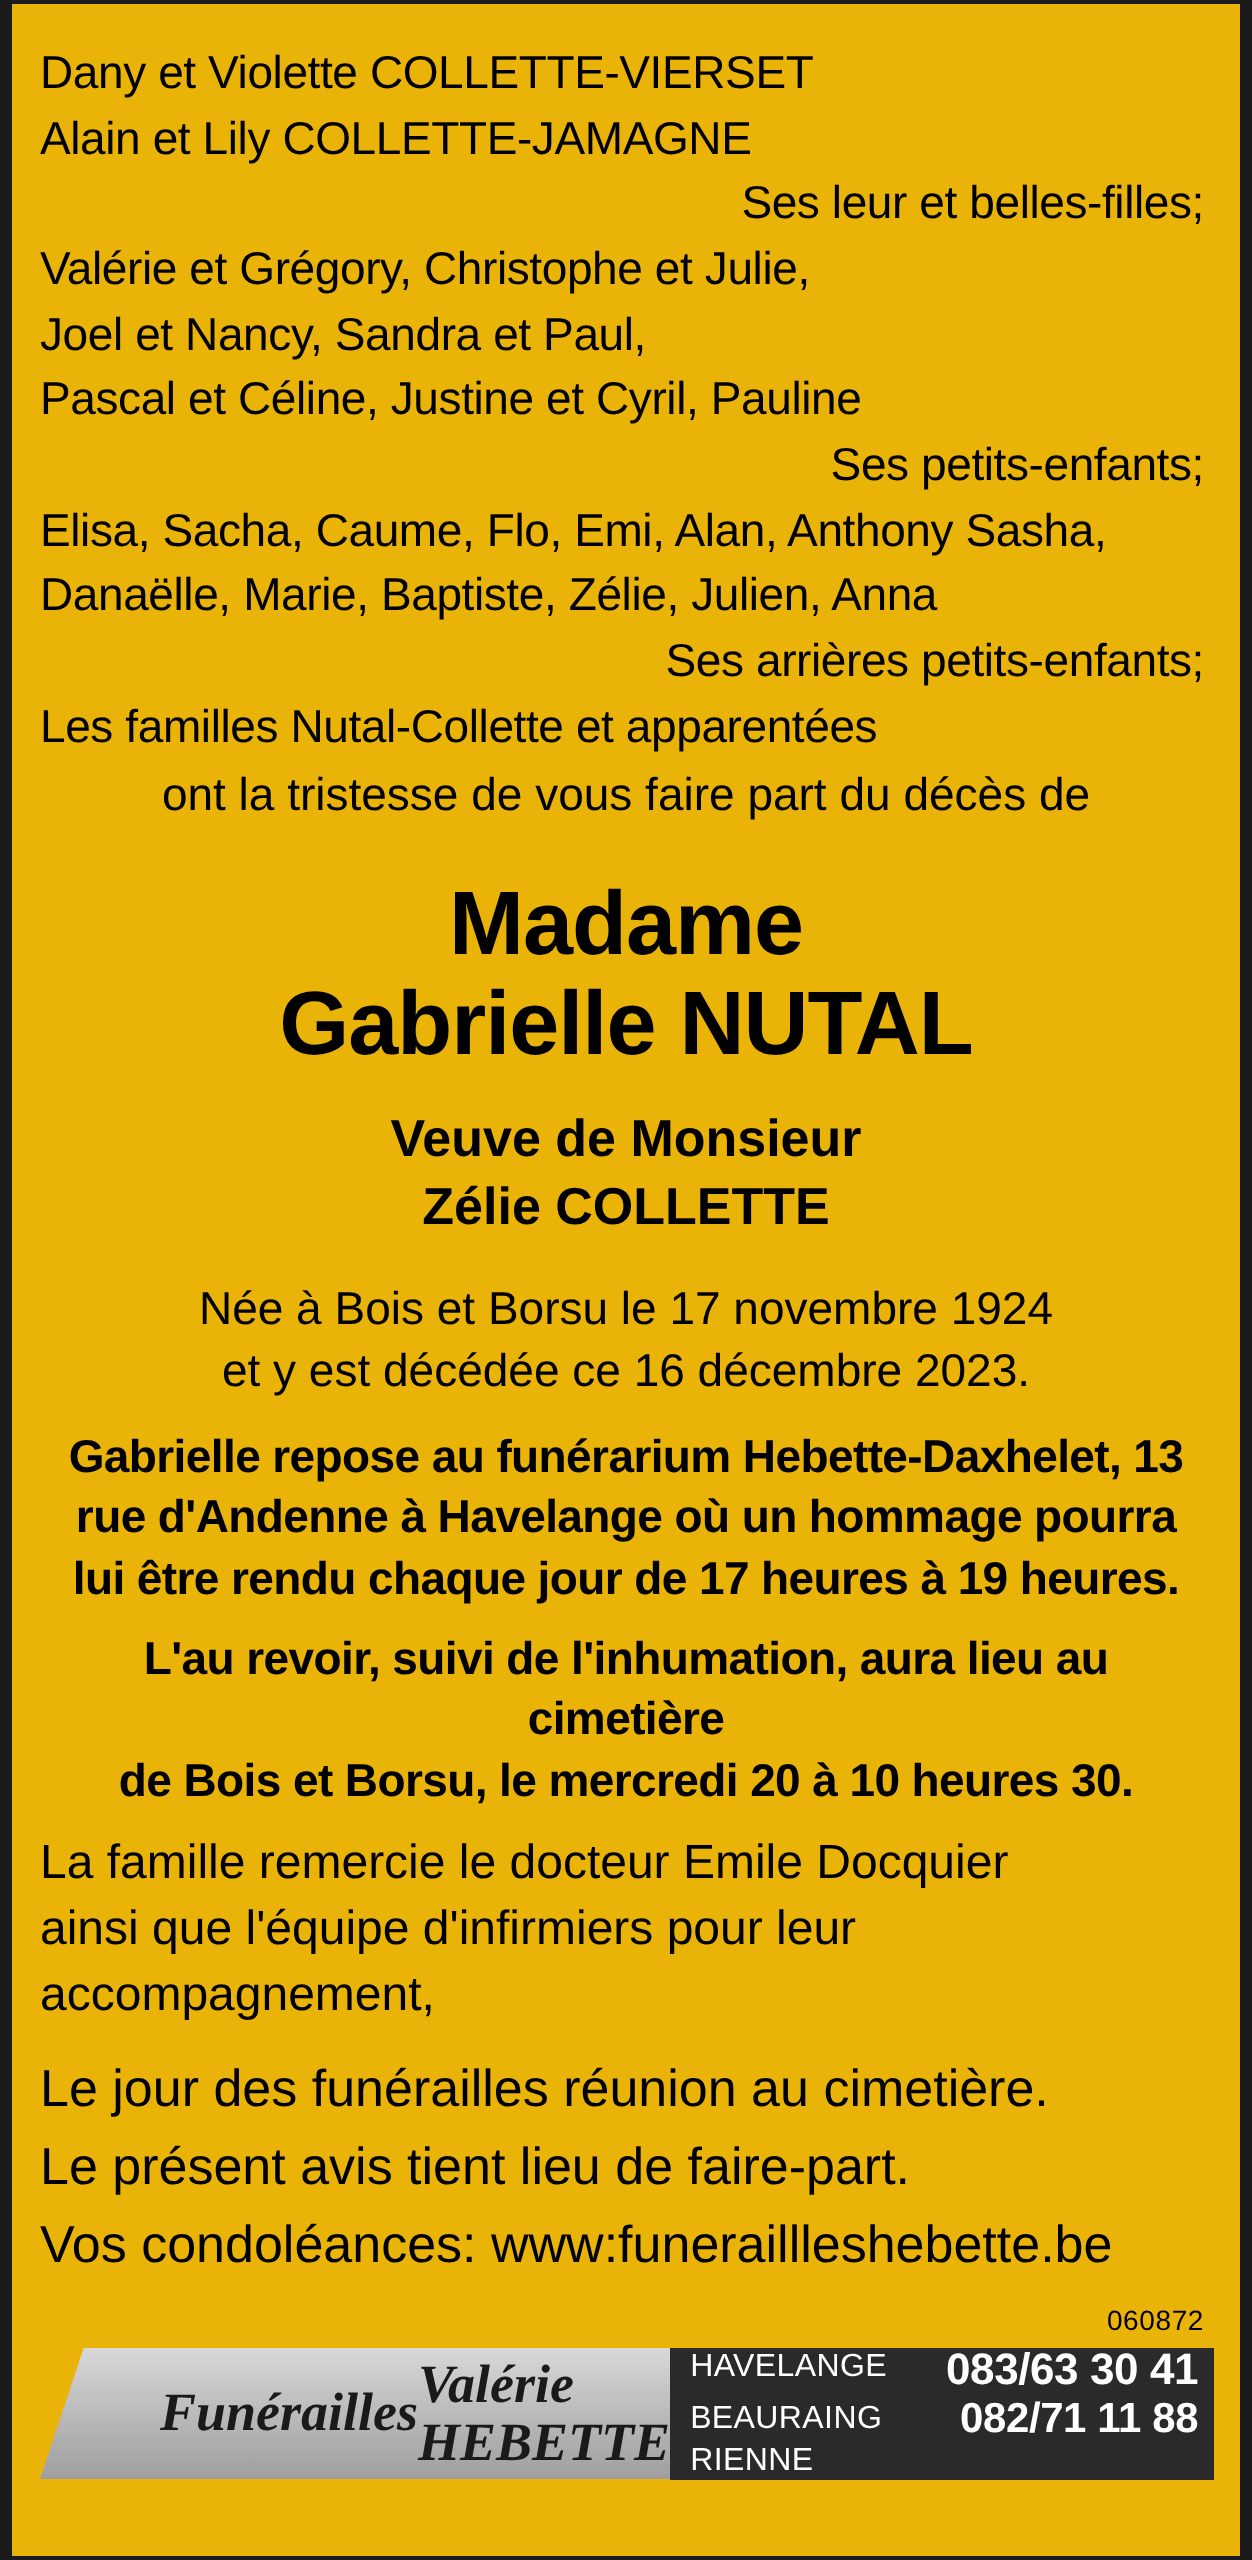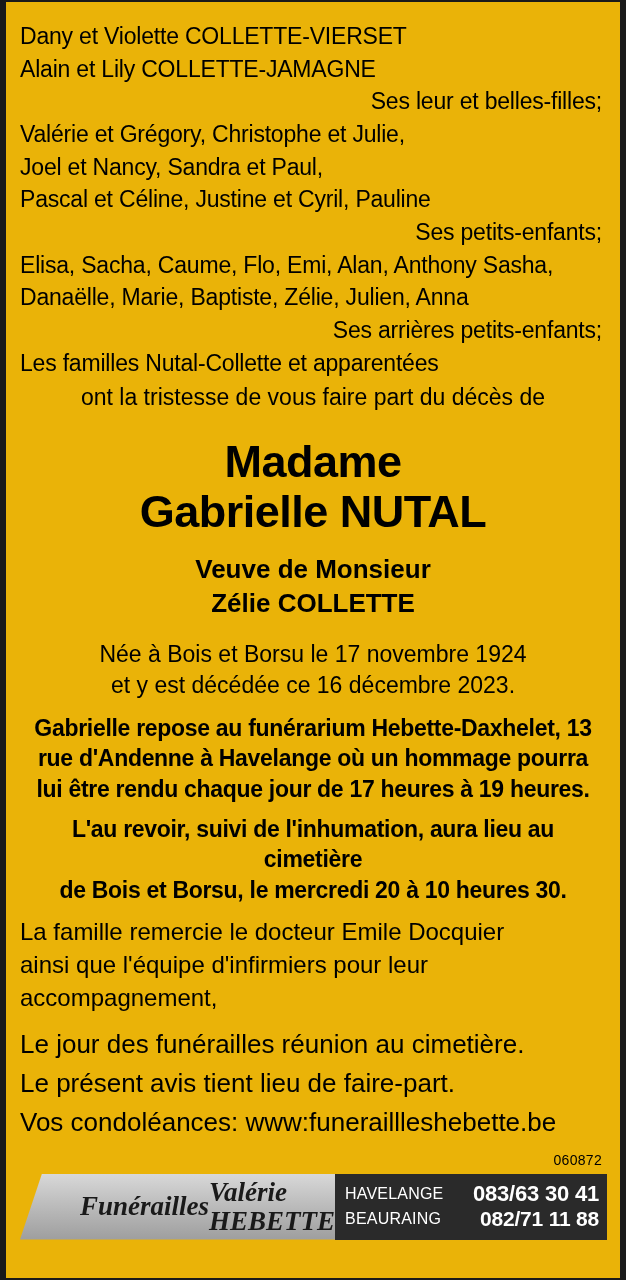--- a/index.html
+++ b/index.html
@@ -242,16 +242,20 @@
     </div>
     <div class="fh-contact">
       <div class="contact-row">
         <span class="contact-city">HAVELANGE</span>
         <span class="contact-phone">083/63 30 41</span>
       </div>
       <div class="contact-row small">
         <span class="contact-city">BEAURAING</span>
         <span class="contact-phone">082/71 11 88</span>
       </div>
+      <div class="contact-row small">
+        <span class="contact-city">RIENNE</span>
+        <span class="contact-phone"></span>
+      </div>
     </div>
   </div>
 
 </div>
 
 </body></html>

